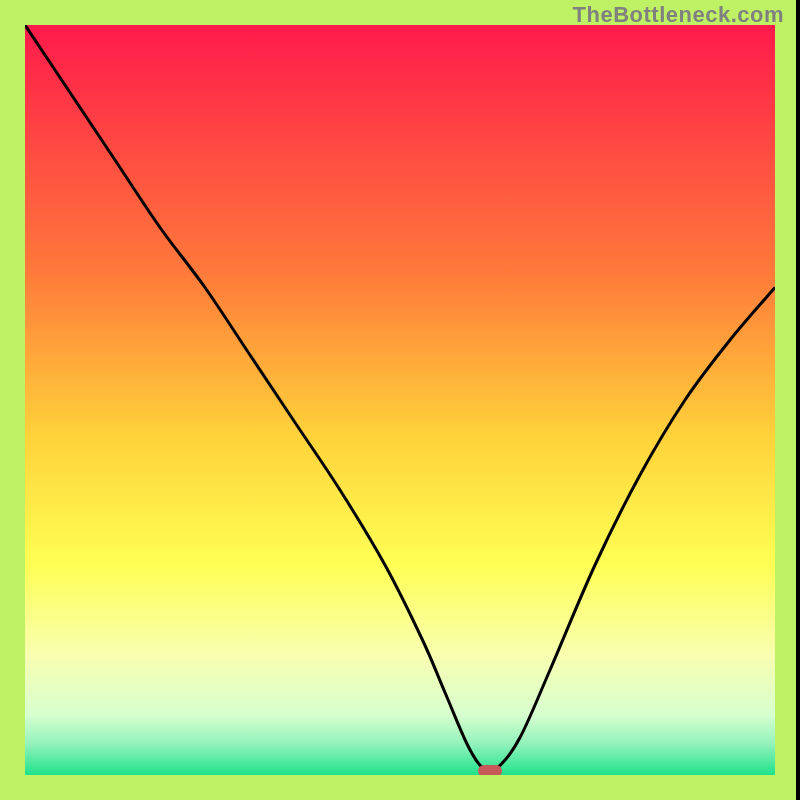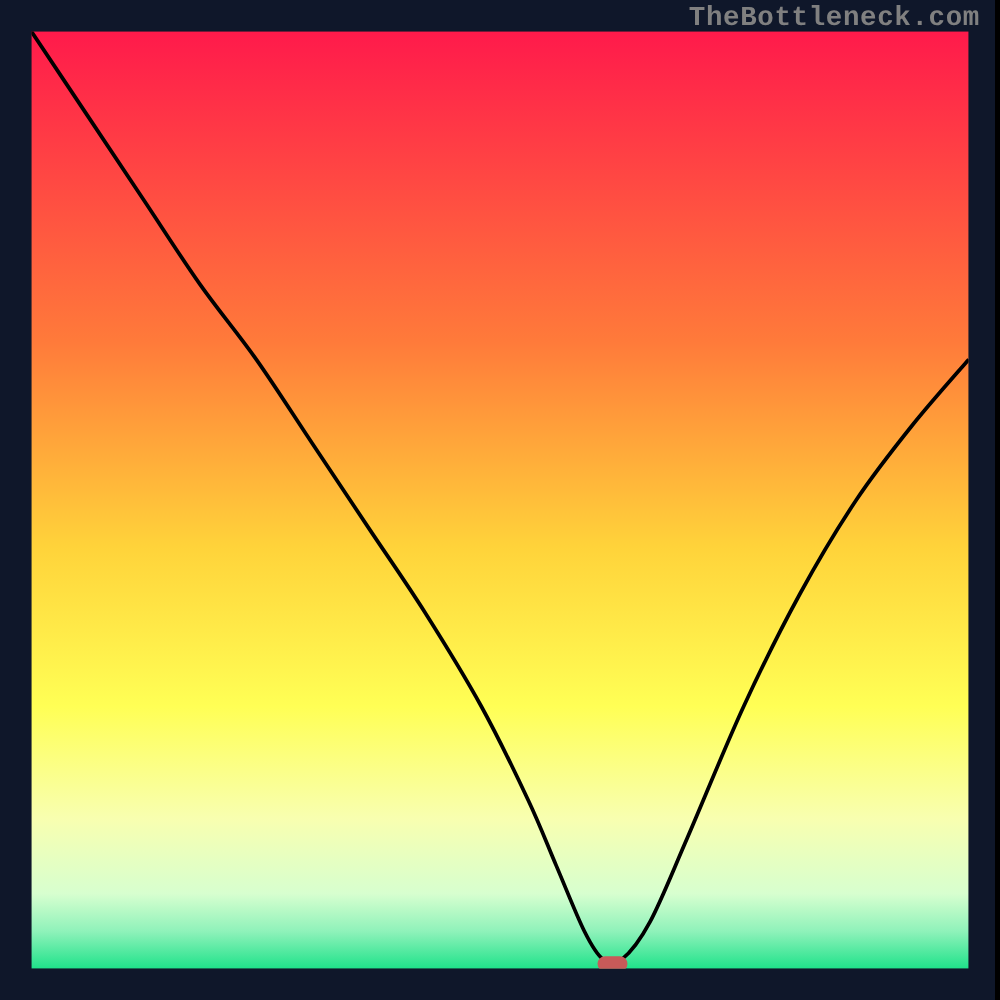--- a/index.html
+++ b/index.html
@@ -7,22 +7,21 @@
     padding: 0;
     width: 800px;
     height: 800px;
     background: #000;
     font-family: Arial, Helvetica, sans-serif;
   }
   .frame {
     position: relative;
     width: 796px;
     height: 800px;
-    background: #0f172a;
-    font-family: Liberation Mono, monospace;
+    background: #bef264;
   }
   .watermark {
     position: absolute;
     top: 2px;
     right: 12px;
     color: #808080;
     font-size: 22px;
     font-weight: 600;
     letter-spacing: 0.5px;
     z-index: 10;

